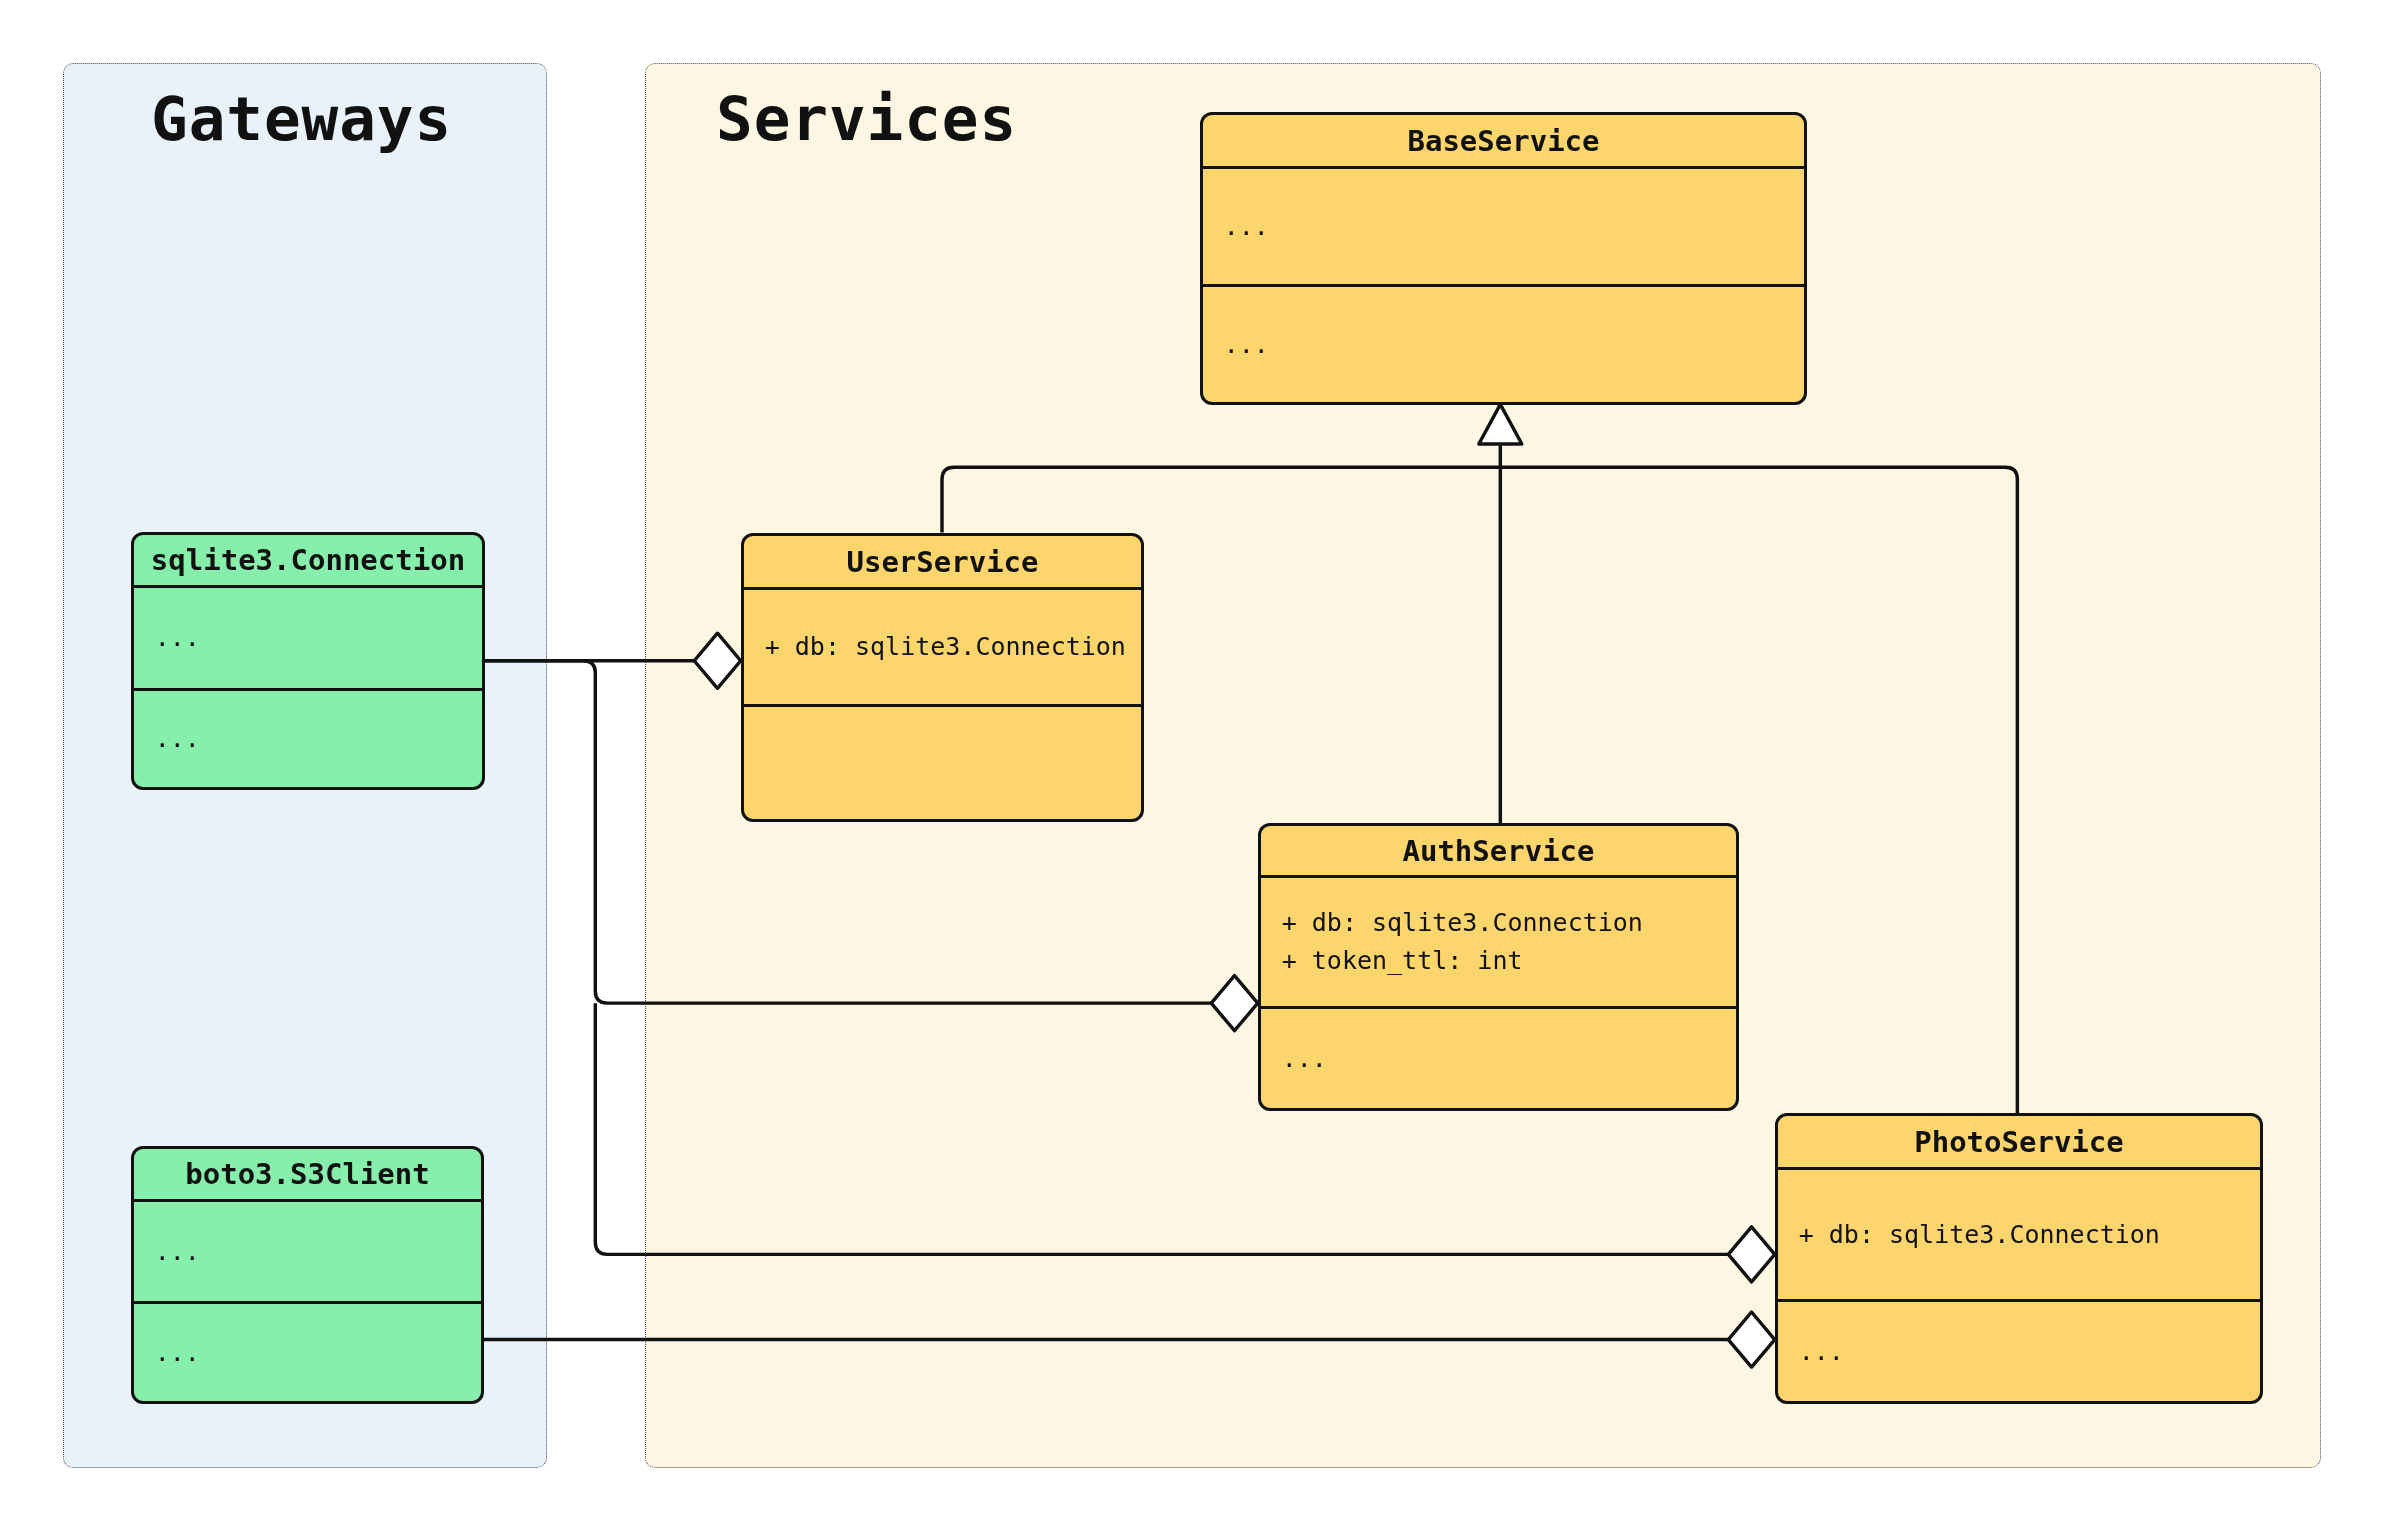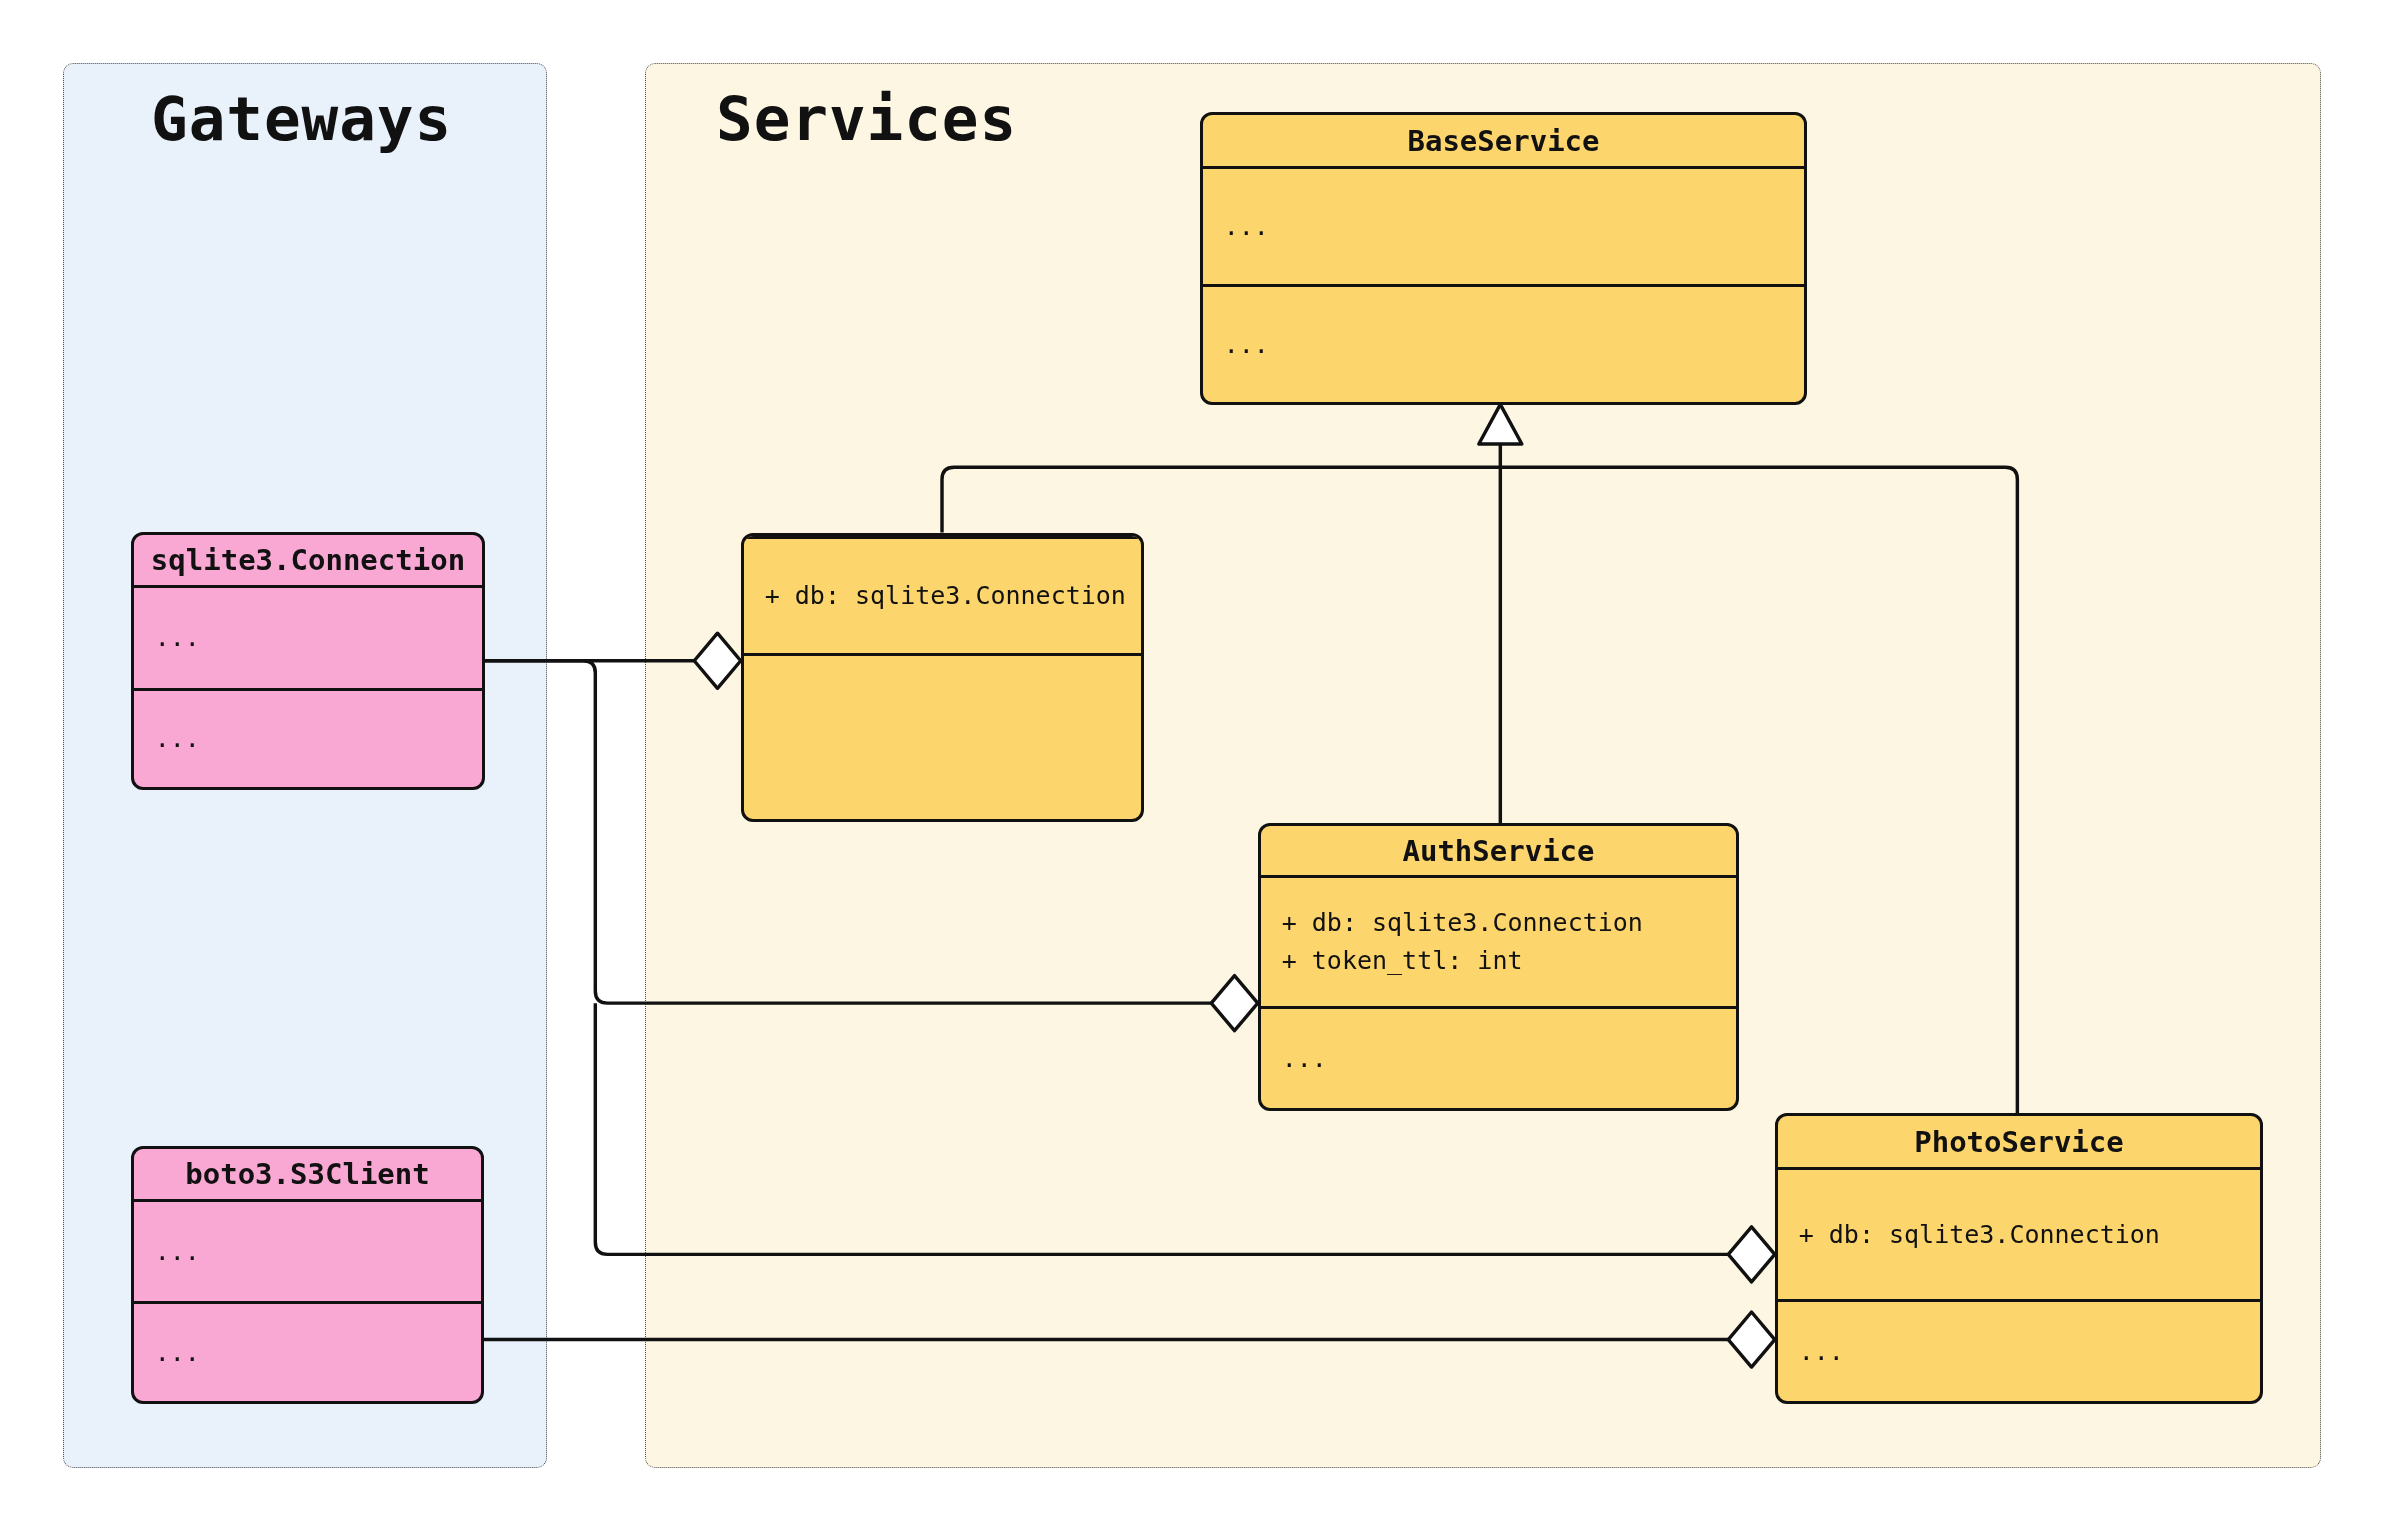--- a/index.html
+++ b/index.html
@@ -16,21 +16,21 @@
   .panel-label{
     position:absolute;font-weight:bold;font-size:61px;letter-spacing:0.9px;
     white-space:nowrap;
   }
   
   .cls{
     position:absolute;box-sizing:border-box;
     border:3.4px solid #111;border-radius:12px;
     display:flex;flex-direction:column;overflow:hidden;
   }
-  .cls.blue{background:#f9a8d4;}
+  .cls.blue{background:#86efac;}
   .cls.yellow{background:#FCD56D;}
   .cls-title{
     box-sizing:border-box;flex:0 0 auto;
     display:flex;align-items:center;justify-content:center;
     font-weight:bold;font-size:29px;white-space:nowrap;
   }
   .cls-sec{
     box-sizing:border-box;flex:0 0 auto;border-top:3.4px solid #111;
     display:flex;flex-direction:column;justify-content:center;
     padding-left:20.7px;font-size:25px;line-height:38px;white-space:nowrap;
@@ -98,20 +98,21 @@
   <div class="cls-title" style="height:51px">BaseService</div>
   <div class="cls-sec" style="height:118px">
     <div>...</div>
   </div>
   <div class="cls-sec grow">
     <div>...</div>
   </div>
 </div>
 
 <div class="cls yellow" style="left:741px;top:533px;width:403px;height:289px;">
+  <div class="cls-title" style="height:51px">UserService</div>
   <div class="cls-sec" style="height:117px">
     <div>+ db: sqlite3.Connection</div>
   </div>
   <div class="cls-sec grow"></div>
 </div>
 
 <div class="cls yellow" style="left:1258px;top:823px;width:481px;height:288px;">
   <div class="cls-title" style="height:49px">AuthService</div>
   <div class="cls-sec" style="height:131px">
     <div>+ db: sqlite3.Connection</div>

